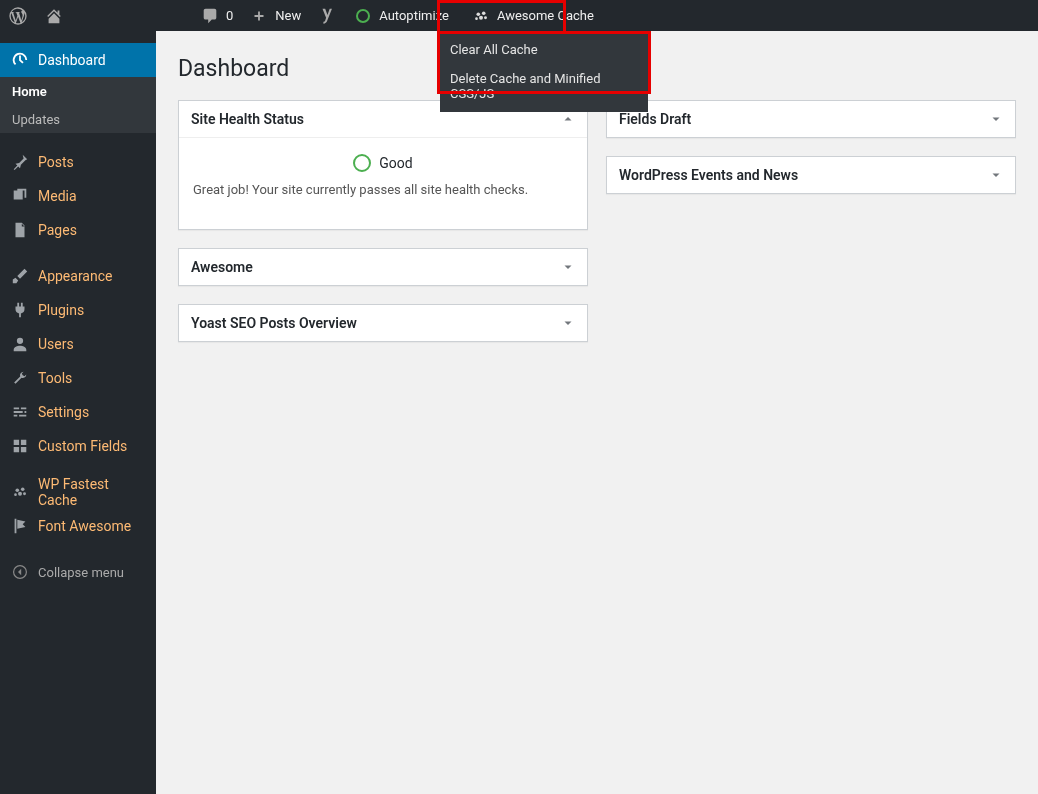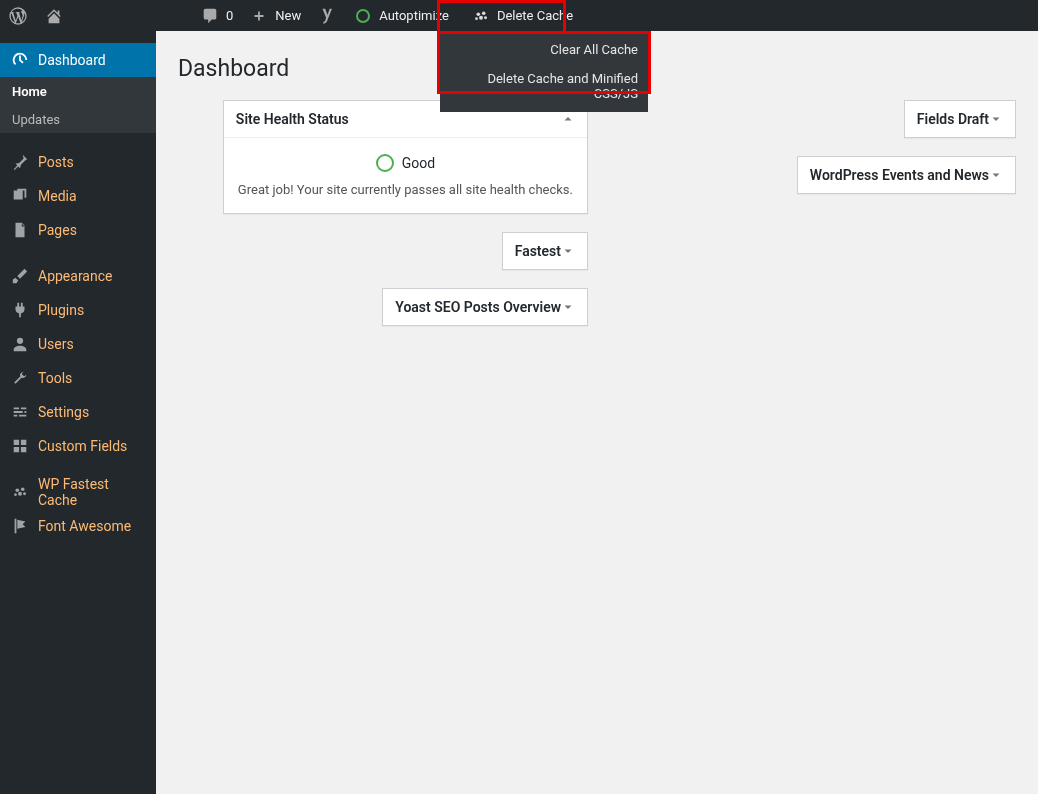--- a/index.html
+++ b/index.html
@@ -11,45 +11,45 @@
   #adminbar .ab-icon { display:inline-flex; align-items:center; justify-content:center; width:20px; height:20px; color:#aaa; }
   #adminbar .ab-label { margin-left:6px; color:#eee; }
   #adminbar .ab-autoptimize-dot { width:14px; height:14px; border:2px solid #4caf50; border-radius:50%; display:inline-block; }
   #adminbar .wpfc-icon { width:18px; height:18px; }
   #adminbar .delete-cache { color:#00b9eb; }
   #adminbar .delete-cache .ab-icon { color:#ddd; }
   
   #red-box-top { position:absolute; left:437px; top:0; width:129px; height:31px; border:3px solid #e60000; border-bottom:none; z-index:70; pointer-events:none; }
   #red-box-drop { position:absolute; left:437px; top:31px; width:214px; height:63px; border:3px solid #e60000; z-index:70; pointer-events:none; }
   
-  #wpfc-dropdown { position:absolute; left:440px; top:31px; width:208px; background:#32373c; color:#e5e5e5; z-index:60; padding:4px 0;text-align:right; }
+  #wpfc-dropdown { position:absolute; left:440px; top:31px; width:208px; background:#32373c; color:#e5e5e5; z-index:60; padding:4px 0; }
   #wpfc-dropdown .dd-item { padding:7px 10px; font-size:13px; cursor:pointer; }
   
   #adminmenu { position:absolute; top:31px; left:0; bottom:0; width:156px; background:#23282d; color:#eee; font-size:14px; }
   #adminmenu .menu-top { display:flex; align-items:center; height:34px; padding:0 10px; cursor:pointer; color:#fdba74; }
   #adminmenu .menu-top .m-icon { width:20px; height:20px; display:inline-flex; align-items:center; justify-content:center; color:#9ea3a8; margin-right:8px; flex:0 0 20px; }
   #adminmenu .menu-top.current { background:#0073aa; color:#fff; position:relative; }
   #adminmenu .menu-top.current .m-icon { color:#fff; }
   #adminmenu .menu-top.current::after { content:""; position:absolute; right:-8px; top:50%; margin-top:-8px; border:8px solid transparent; border-right-color:#f1f1f1; }
   #adminmenu .submenu { background:#32373c; }
   #adminmenu .submenu .sub-item { display:flex; align-items:center; height:28px; padding:0 12px; font-size:13px; color:#bbb; cursor:pointer; }
   #adminmenu .submenu .sub-item.current { color:#fff; font-weight:600; }
   #adminmenu .menu-separator { height:12px; }
   #adminmenu .collapse { display:flex; align-items:center; height:34px; padding:0 10px; cursor:pointer; color:#aaa; font-size:13px; }
   #adminmenu .collapse .m-icon { width:20px; height:20px; display:inline-flex; align-items:center; justify-content:center; color:#888; margin-right:8px; }
   
   #wpbody { position:absolute; left:156px; top:31px; right:0; bottom:0; padding:20px 22px; overflow:auto; }
   #wpbody h1 { font-size:23px; font-weight:400; color:#23282d; margin:4px 0 18px 0; }
   #dashboard-widgets { display:flex; gap:18px; }
-  #dashboard-widgets .col { flex:1; min-width:0; display:flex; flex-direction:column; gap:18px;align-items:flex-end; }
+  #dashboard-widgets .col { flex:1; min-width:0; display:flex; flex-direction:column; gap:18px; }
   .postbox { background:#fff; border:1px solid #ccd0d4; box-shadow:0 1px 1px rgba(0,0,0,.04); }
   .postbox .hndle { display:flex; align-items:center; justify-content:space-between; padding:10px 12px; font-size:14px; font-weight:600; color:#23282d; cursor:pointer; border-bottom:1px solid #eee; }
   .postbox.closed .hndle { border-bottom:none; }
   .postbox .toggle-ind { color:#72777c; display:inline-flex; }
-  .postbox .inside { padding:12px 14px 16px; font-size:13px; color:#555; }
+  .postbox .inside { padding:12px 14px 32px; font-size:13px; color:#555; }
   .site-health-status-row { display:flex; align-items:center; justify-content:center; gap:8px; margin:4px 0 10px; }
   .health-dot { width:18px; height:18px; border:2px solid #4caf50; border-radius:50%; }
   .health-label { font-size:14px; color:#23282d; }
   .site-health-msg { text-align:left; color:#555; }
   svg { display:block; }
 </style>
 </head>
 <body>
 
 <div id="adminbar">
@@ -101,21 +101,21 @@
     <div class="ab-item delete-cache" style="padding-left:14px;">
       <span class="ab-icon">
         <svg class="wpfc-icon" viewBox="0 0 20 20" width="18" height="18" fill="currentColor">
             <circle cx="7" cy="8" r="2"></circle>
             <circle cx="13" cy="7" r="2"></circle>
             <circle cx="10" cy="12" r="2.2"></circle>
             <circle cx="5" cy="13" r="1.5"></circle>
             <circle cx="15" cy="12" r="1.6"></circle>
           </svg>
       </span>
-      <span class="ab-label">Delete Cache</span>
+      <span class="ab-label">Awesome Cache</span>
     </div>
   </div>
 </div>
 
 <div id="wpfc-dropdown">
   <div class="dd-item">Clear All Cache</div>
   <div class="dd-item">Delete Cache and Minified CSS/JS</div>
 </div>
 
 <div id="red-box-top"></div>
@@ -224,20 +224,29 @@
   </div>
   <div class="menu-top">
     <span class="m-icon">
         <svg viewBox="0 0 20 20" width="18" height="18" fill="currentColor">
           <path d="M4 2h2v16H4zm3 1l9 2-3 3 3 3-9 2z"></path>
         </svg>
       </span>
     <span>Font Awesome</span>
   </div>
   <div class="menu-separator"></div>
+  <div class="collapse">
+    <span class="m-icon">
+        <svg viewBox="0 0 20 20" width="16" height="16" fill="currentColor">
+          <circle cx="10" cy="10" r="8" fill="none" stroke="currentColor" stroke-width="1.5"></circle>
+          <path d="M11.5 6L7.5 10l4 4"></path>
+        </svg>
+      </span>
+    <span>Collapse menu</span>
+  </div>
 </div>
 
 <div id="wpbody">
   <h1>Dashboard</h1>
 
   <div id="dashboard-widgets">
     <div class="col">
 
       <div class="postbox">
         <div class="hndle">
@@ -253,21 +262,21 @@
             <span class="health-dot"></span>
             <span class="health-label">Good</span>
           </div>
           <div class="site-health-msg">Great job! Your site currently passes all site health checks.</div>
         </div>
       </div>
 
 
       <div class="postbox closed">
         <div class="hndle">
-          <span>Fastest</span>
+          <span>Awesome</span>
           <span class="toggle-ind">
               <svg viewBox="0 0 20 20" width="14" height="14" fill="currentColor">
                 <path d="M5 8l5 5 5-5z"></path>
               </svg>
             </span>
         </div>
       </div>
 
       <div class="postbox closed">
         <div class="hndle">

